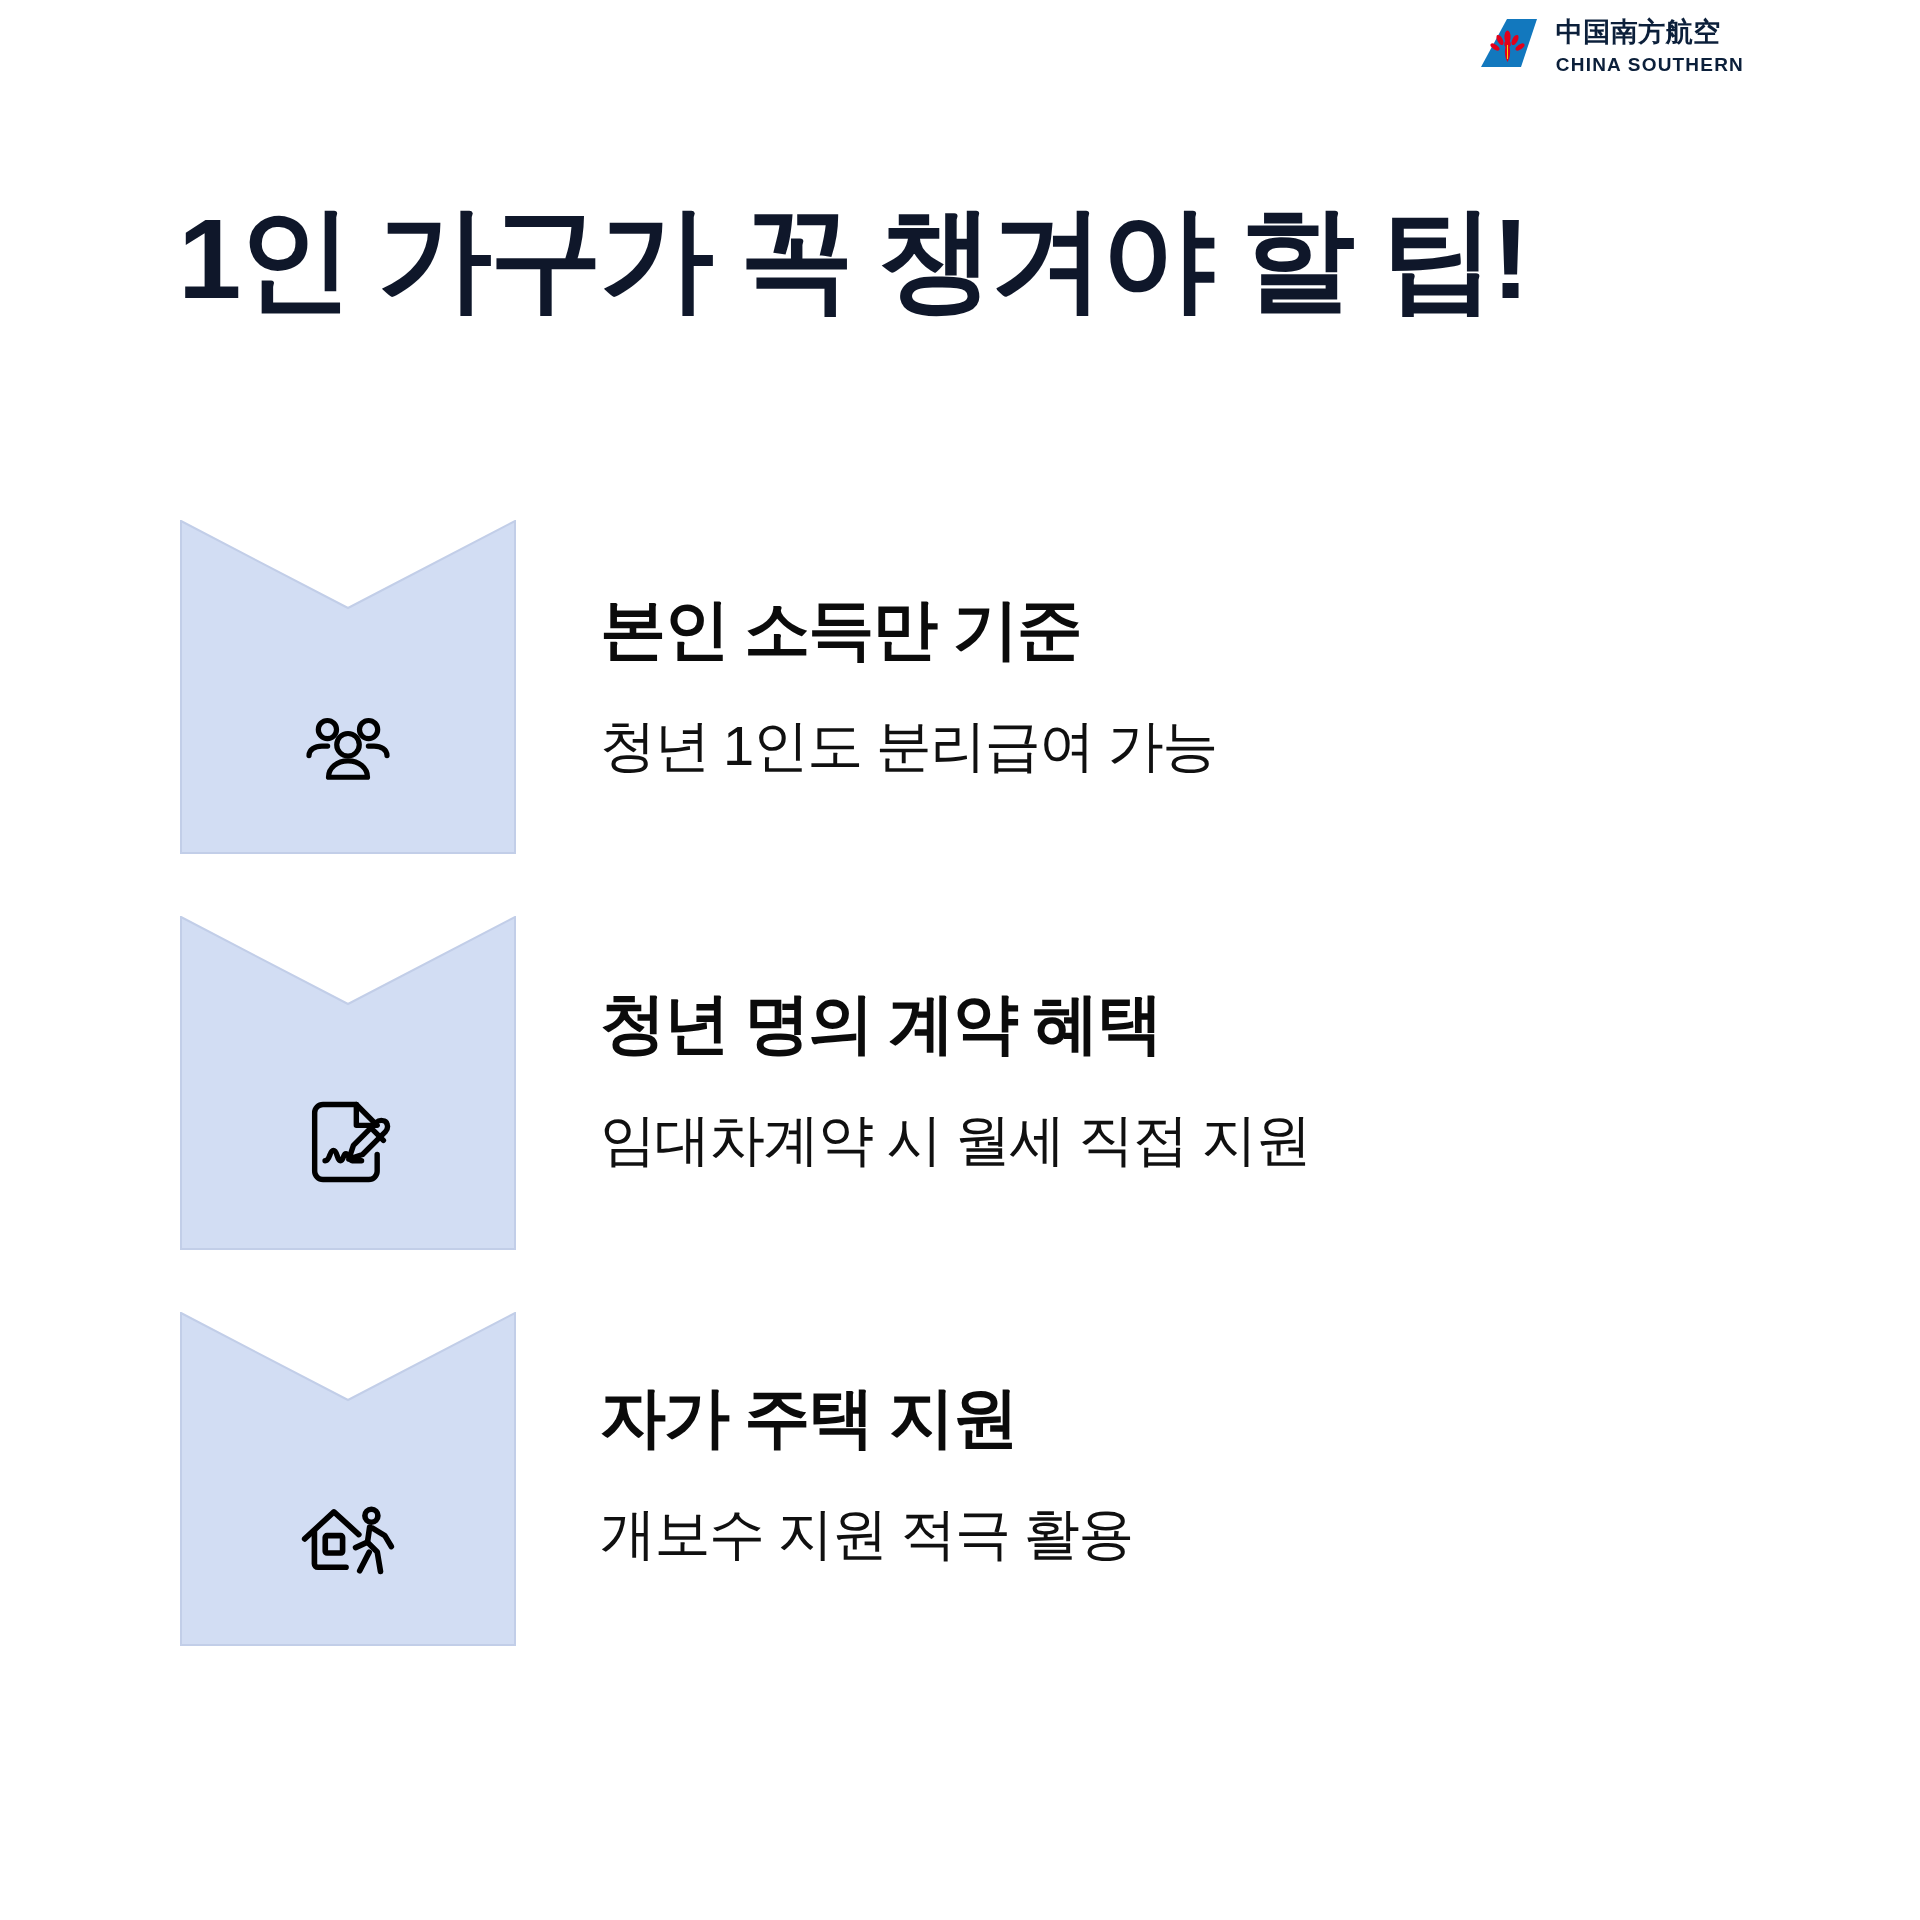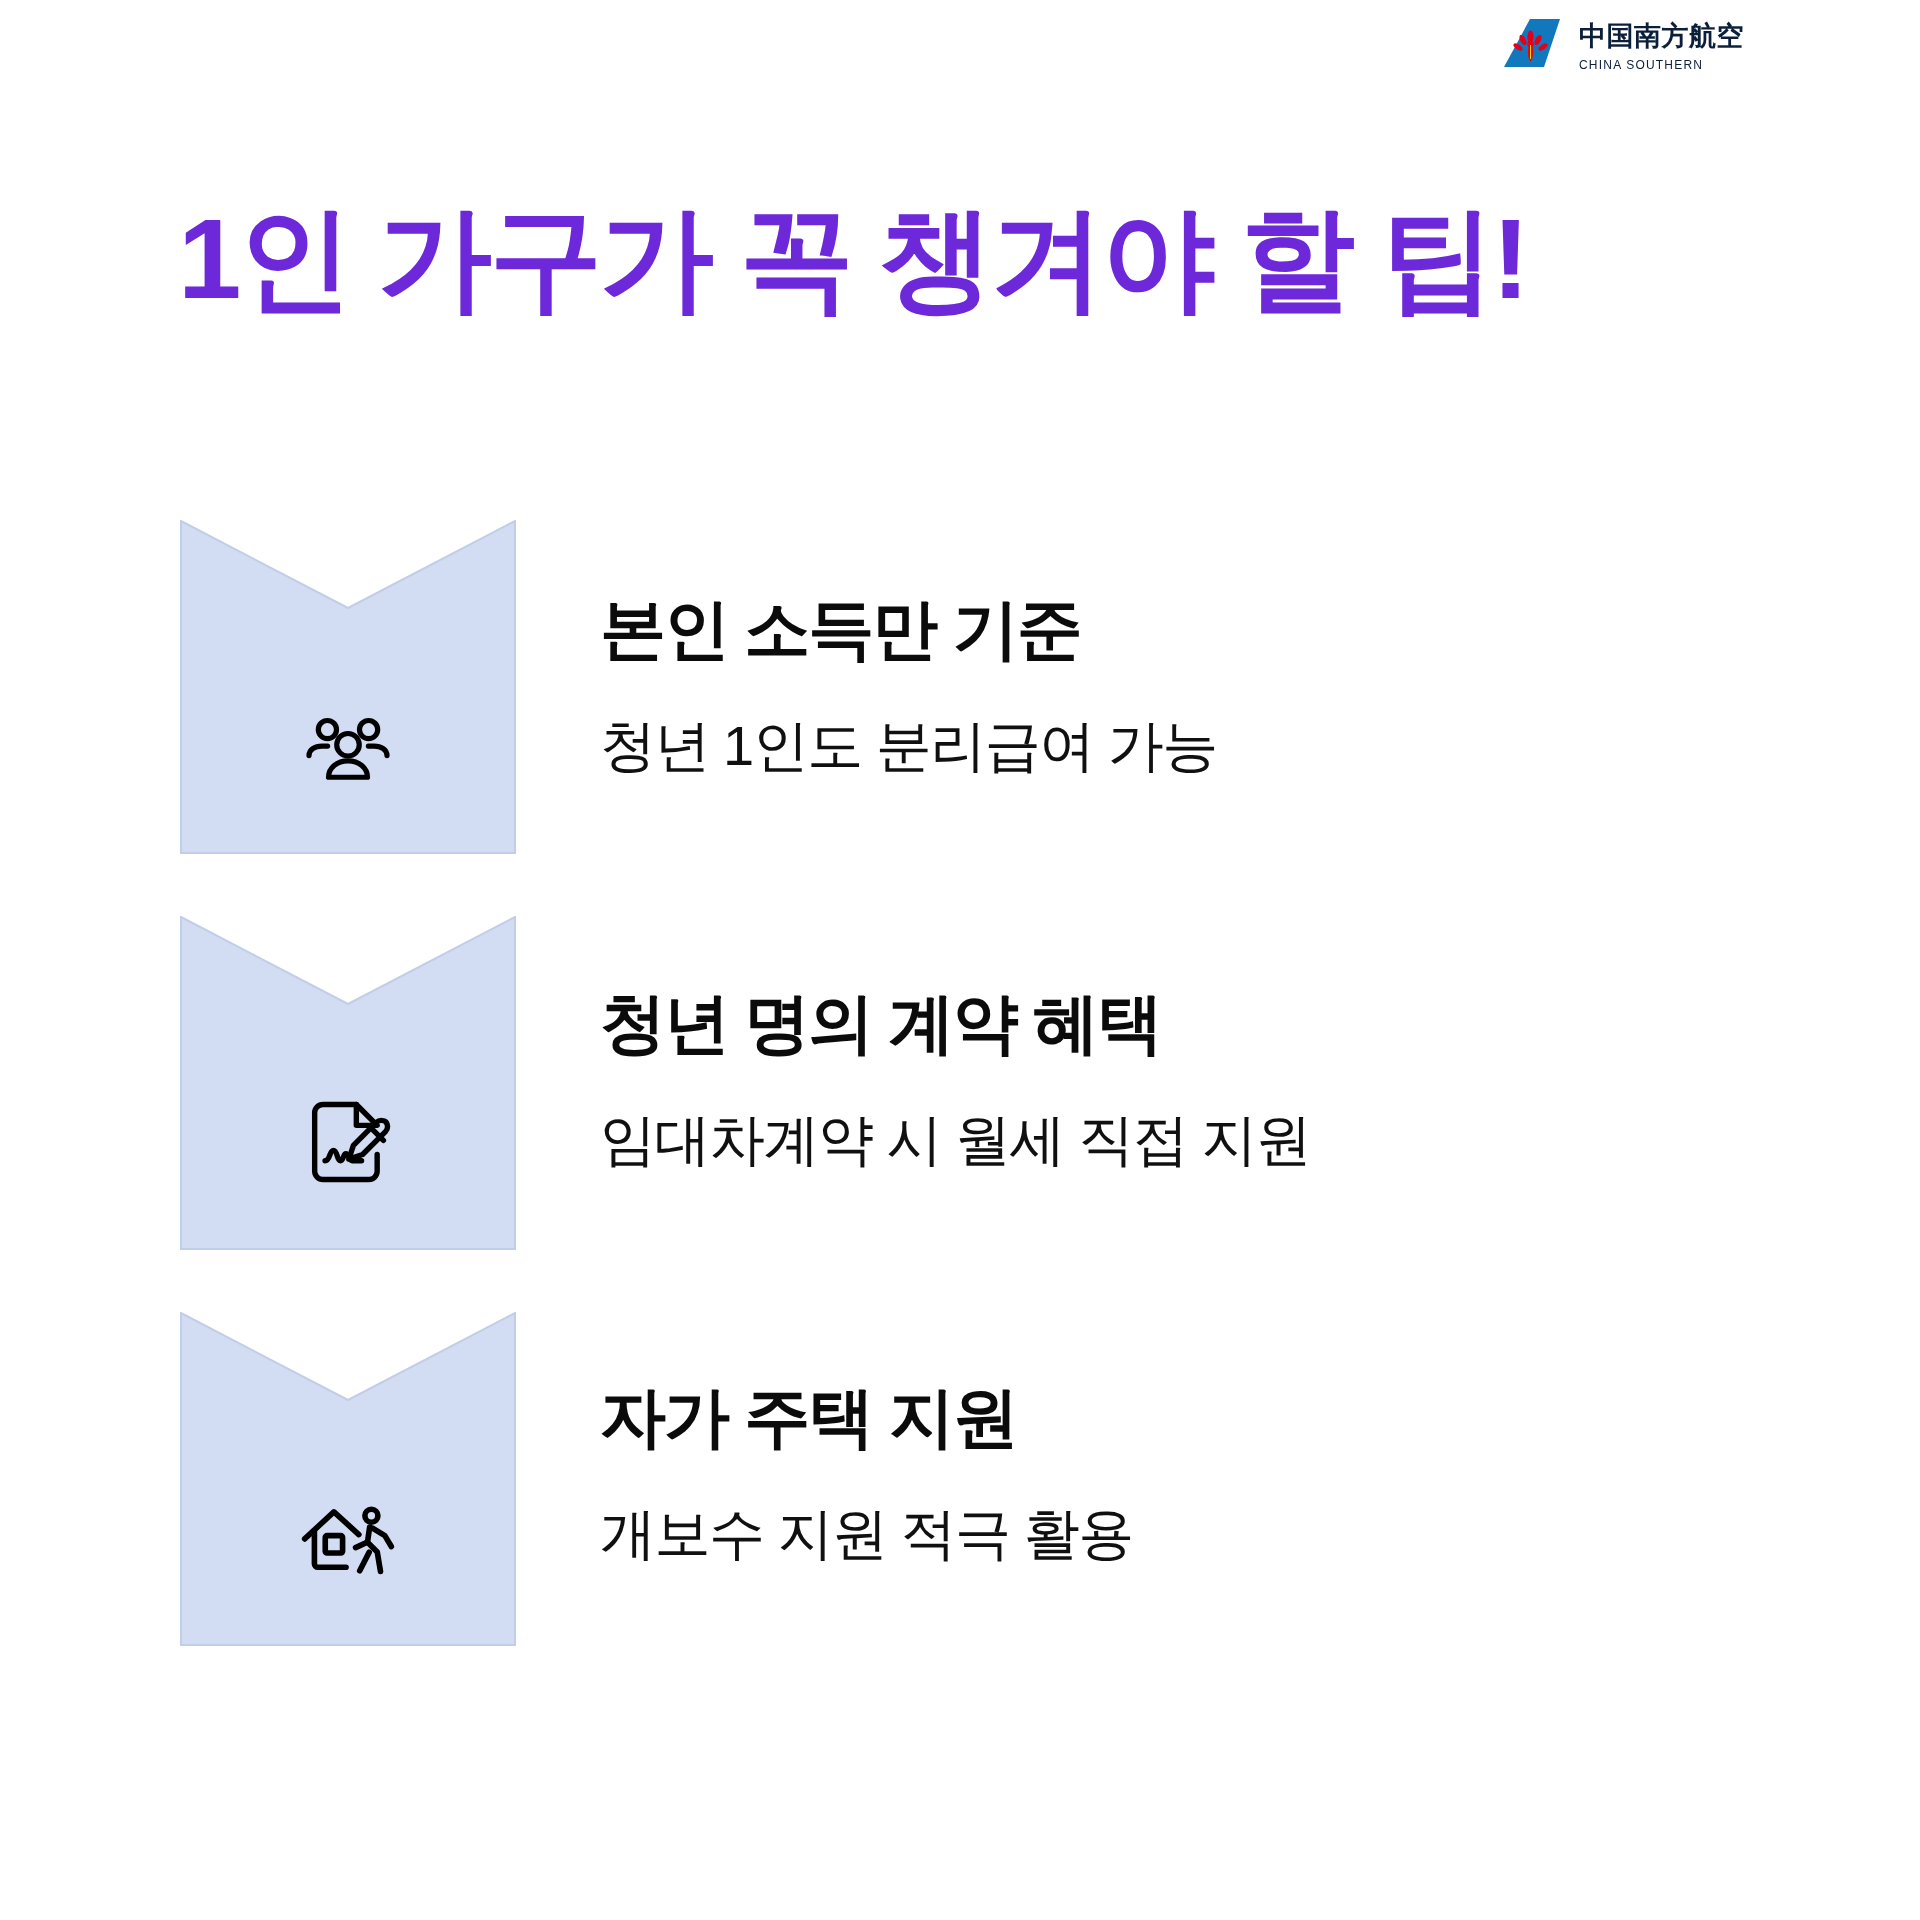--- a/index.html
+++ b/index.html
@@ -16,29 +16,29 @@
     position:absolute; top:18px; right:36px;
     display:flex; align-items:center; gap:10px;
   }
   .brand-mark { width:66px; height:56px; display:block; }
   .brand-text { display:flex; flex-direction:column; justify-content:center; line-height:1; }
   .brand-cn {
     font-size:27px; font-weight:700; color:#0b1f3a; letter-spacing:0.5px;
     font-family:"DejaVu Sans","Liberation Sans",sans-serif;
   }
   .brand-en {
-    font-size:12px; font-weight:400; color:#0b1f3a; letter-spacing:1.2px;
+    font-size:19px; font-weight:700; color:#0b1f3a; letter-spacing:1.2px;
     margin-top:10px;
     font-family:"Liberation Sans", sans-serif;
   }
 
   
   .title {
     position:absolute; left:178px; top:196px;
-    font-size:114px; font-weight:700; color:#6d28d9;
+    font-size:114px; font-weight:700; color:#0f172a;
     letter-spacing:-3px; line-height:1.1; white-space:nowrap;
   }
 
   
   .rows { position:absolute; left:0; top:520px; width:1920px; }
   .row { position:relative; height:396px; }
 
   .chev-wrap {
     position:absolute; left:180px; top:0;
     width:336px; height:334px;

